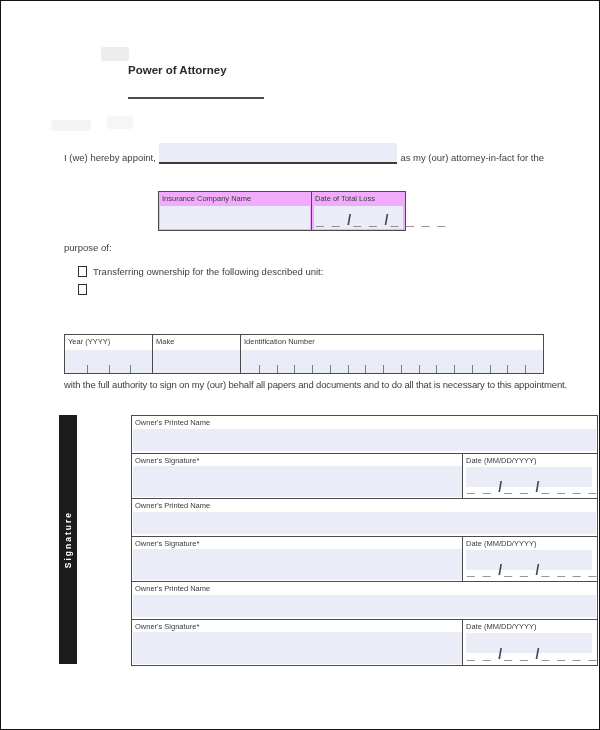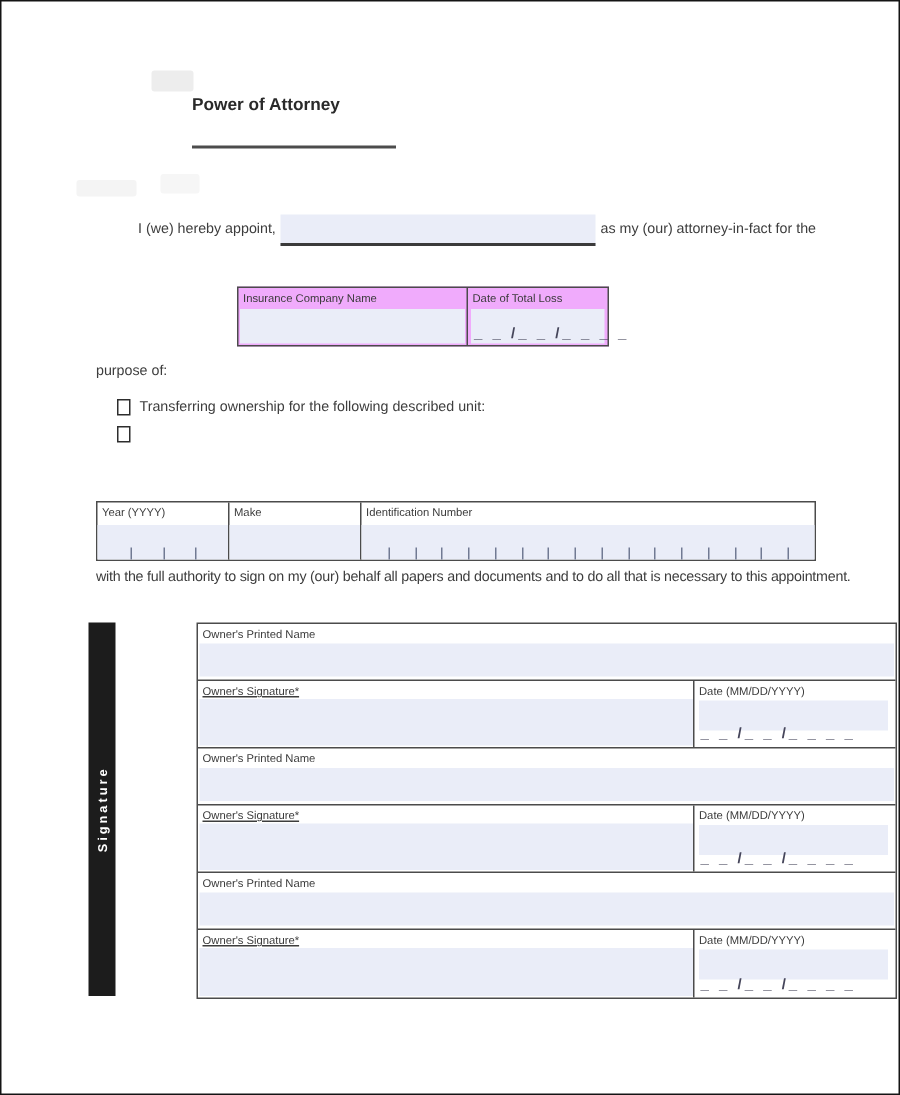--- a/index.html
+++ b/index.html
@@ -16,36 +16,36 @@
   
   .hdr { position:absolute; left:127px; top:62px; line-height:1.25; }
   .hdr-agency { font-size:10.5px; color:#3c3c3c; white-space:nowrap; }
   .hdr-title  { font-size:11.5px; font-weight:bold; color:#2a2a2a; white-space:nowrap; }
   .hdr-rule { position:absolute; left:127px; top:96px; width:136px; height:2px; background:#4c4c4c; }
 
   .txt { font-size:9.5px; color:#3d3d3d; }
 
   
   .appoint-row { position:absolute; left:63px; right:55px; top:141px; height:22px;
-                 display:flex; align-items:center; gap:3px;margin-left:28px; }
+                 display:flex; align-items:flex-end; gap:3px; }
   .appoint-row .w { white-space:nowrap; padding-bottom:1px; }
   .appointee-field { flex:1; height:19px; background:#eaedf8; border-bottom:2px solid #3b3b3b; }
   .ins-note { position:absolute; left:145px; top:171px; width:270px; text-align:center;
               font-size:7.5px; color:#3c3c3c; white-space:nowrap; }
 
   
   .ins-table { position:absolute; left:157px; top:190px; width:246px; height:38px;
                border:1px solid #4b4b4b; display:grid; grid-template-columns:153px 1fr; background:#f0abfc; }
   .cell { position:relative; }
   .cell-label { font-size:7.5px; color:#3a3a3a; padding:2px 0 0 3px; white-space:nowrap; }
   .ins-c1 { border-right:1px solid #4b4b4b; }
   .fill { background:#eaedf8; }
   .ins-fill1 { position:absolute; left:1px; right:1px; bottom:1px; height:23px; }
   .ins-fill2 { position:absolute; left:2px; right:2px; bottom:1px; height:23px; }
-  .mask { position:absolute; left:4px; bottom:2px; font-size:10px; font-weight:600;
+  .mask { position:absolute; left:4px; bottom:2px; font-size:14px; font-weight:600;
           letter-spacing:2px; color:#45455a; white-space:nowrap; }
 
   
   .purpose { position:absolute; left:63px; top:241px; }
   .cb-list { position:absolute; left:77px; top:261px; }
   .cb-row { display:flex; align-items:center; height:18px; gap:6px; }
   .cb { width:7px; height:9px; border:1.5px solid #2d2d2d; background:#fff; flex:none; }
 
   
   .veh-table { position:absolute; left:63px; top:333px; width:478px; height:38px;
@@ -61,21 +61,21 @@
   .sig-bar { position:absolute; left:58px; top:414px; width:18px; height:249px; background:#1c1c1c;
              display:flex; align-items:center; justify-content:center; }
   .sig-bar span { writing-mode:vertical-rl; transform:rotate(180deg); color:#ffffff;
                   font-size:8.5px; font-weight:bold; letter-spacing:2px; white-space:nowrap; }
   .sig-table { position:absolute; left:83px; top:414px; width:465px; height:249px;
                border:1px solid #4b4b4b; display:flex; flex-direction:column; background:#fff;margin-left:47px; }
   .rowA { position:relative; height:37px; border-bottom:1px solid #4b4b4b; }
   .rowA .fillA { position:absolute; left:1px; right:1px; bottom:2px; height:22px; }
   .rowB { height:44px; border-bottom:1px solid #4b4b4b; display:flex; }
   .rowB.last { border-bottom:none; flex:1; }
-  .sig-cell { flex:1; position:relative;text-decoration:underline; }
+  .sig-cell { flex:1; position:relative; }
   .sig-cell .fillS { position:absolute; left:1px; right:0; top:12px; bottom:1px; }
   .date-cell { width:134px; border-left:1px solid #4b4b4b; position:relative; }
   .date-cell .fillD { position:absolute; left:3px; right:5px; top:13px; height:20px; }
   .date-cell .mask { bottom:3px; }
 </style>
 </head>
 <body>
 
 <div class="page">
 

